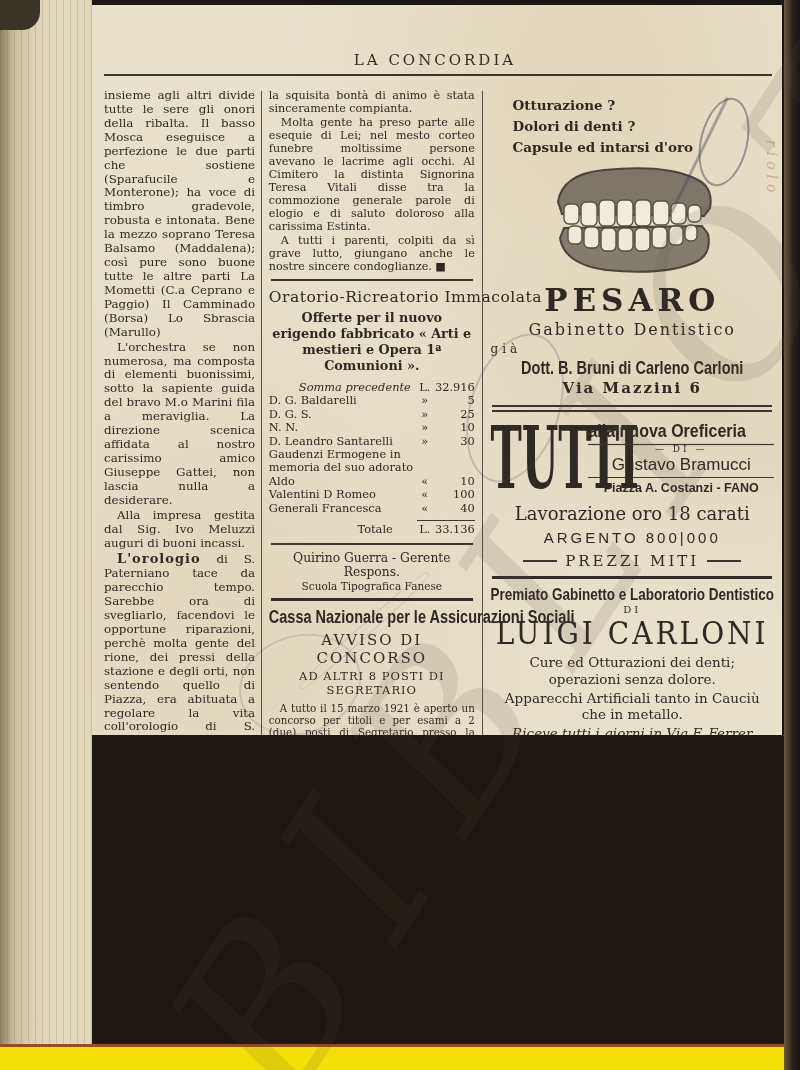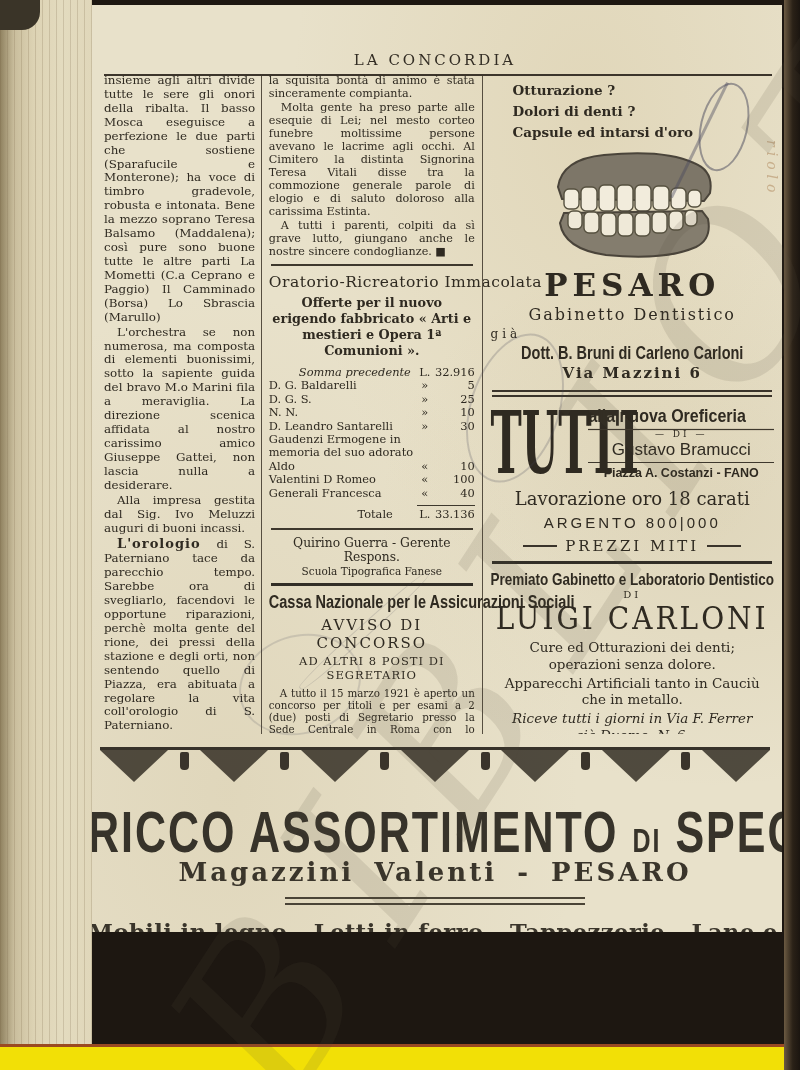--- a/index.html
+++ b/index.html
@@ -6,37 +6,37 @@
   body{width:800px;height:1070px;font-family:"DejaVu Serif",serif;}
   .scan{position:relative;width:800px;height:1070px;background:#1d1711;overflow:hidden;}
   .book-edge-left{position:absolute;left:0;top:0;width:92px;height:100%;z-index:3;
     background:
       repeating-linear-gradient(90deg, rgba(120,100,70,.22) 0 1px, transparent 1px 7px),
       linear-gradient(90deg,#8f815f 0,#c9bd9c 14px,#ddd3b4 34px,#e3dbbf 62px,#e0d7ba 92px);}
   .corner-dark{position:absolute;left:0;top:0;width:40px;height:30px;background:#3a3428;z-index:4;border-radius:0 0 18px 0;}
   .edge-right{position:absolute;right:0;top:0;width:16px;height:100%;z-index:5;
     background:linear-gradient(90deg,#6b5a42,#2a2117 55%,#1b1510);}
   .strip-yellow{position:absolute;left:0;top:1044px;width:100%;height:26px;background:#f2e006;border-top:3px solid #9a4a22;z-index:4;}
-  .page{position:absolute;left:88px;top:5px;width:694px;height:927px;overflow:hidden;z-index:2;color:#2f2a21;
+  .page{position:absolute;left:88px;top:5px;width:694px;height:730px;overflow:hidden;z-index:2;color:#2f2a21;
     background:
       radial-gradient(ellipse at 72% 12%, rgba(196,174,120,.20), transparent 42%),
       radial-gradient(ellipse at 20% 85%, rgba(180,160,110,.16), transparent 45%),
       radial-gradient(ellipse at 90% 55%, rgba(170,150,100,.14), transparent 38%),
       #e8e1ca;}
   
   .watermark{position:absolute;left:120px;top:1005px;transform:rotate(-57deg);transform-origin:0 0;
     font-style:italic;font-size:215px;letter-spacing:42px;color:rgba(85,78,62,.13);white-space:nowrap;pointer-events:none;z-index:9;}
   .edge-text{position:absolute;right:20px;top:140px;writing-mode:vertical-rl;font-style:italic;
     font-size:14px;letter-spacing:5px;color:rgba(172,130,85,.5);z-index:6;}
   .scribble{position:absolute;border:2px solid rgba(70,70,88,.22);border-radius:50%;z-index:8;pointer-events:none;}
   
   .masthead{text-align:center;padding-top:46px;font-size:15px;letter-spacing:3px;color:#332d24;}
   .head-rule{margin:5px 10px 0 16px;border-top:2px solid #3c352b;}
   
-  .cols{position:absolute;top:69px;left:16px;right:8px;height:660px;display:flex;overflow:hidden;}
+  .cols{position:absolute;top:84px;left:16px;right:8px;height:660px;display:flex;overflow:hidden;}
   .vrule{width:1px;background:#564e40;margin:2px 3px 0 3px;}
   .col-left{width:231px;padding-right:3px;}
   .col-mid{width:206px;padding:0 4px;}
   .col-right{flex:1;padding-left:5px;position:relative;}
   .col-left p{font-size:11.9px;line-height:1.17;text-align:justify;text-indent:13px;margin:0 0 1px;}
   .col-left p.noindent{text-indent:0;}
   .lead-big{font-weight:bold;font-size:13px;letter-spacing:1px;}
   .col-mid p.body{font-size:11.2px;line-height:1.16;text-align:justify;text-indent:12px;margin:0 0 1px;}
   .rule{border-top:2px solid #3e382d;margin:6px 2px;}
   .rule-thick{border-top:3px solid #322e26;margin:6px 2px;}

